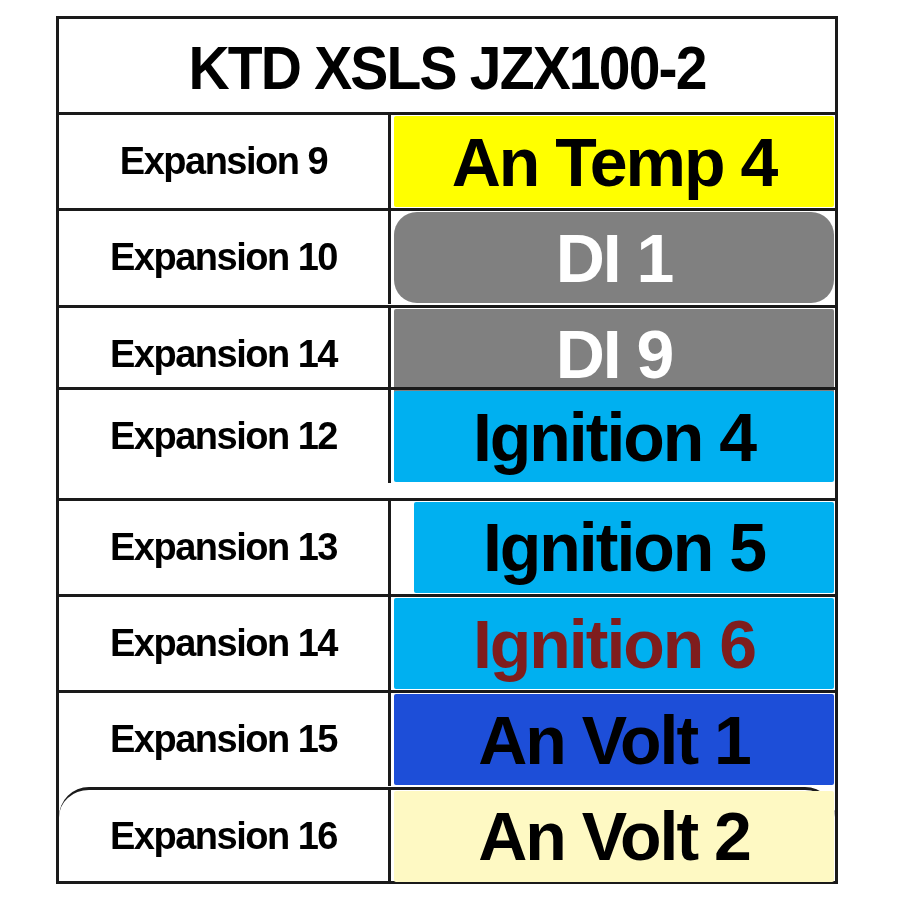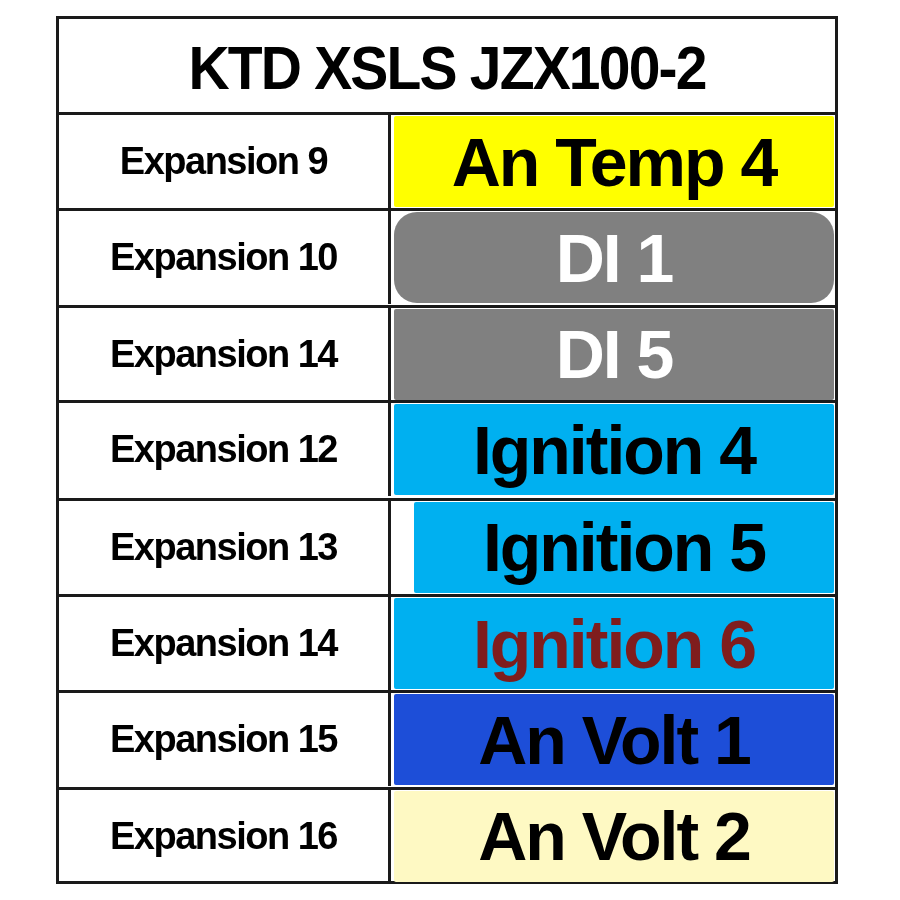--- a/index.html
+++ b/index.html
@@ -38,36 +38,36 @@
       <div class="row" style="top: 93px;">
         <div class="label">Expansion 9</div>
         <div class="value" style="background: rgb(255, 255, 0); color: rgb(0, 0, 0);">An Temp 4</div>
       </div>
       <div class="row" style="top: 189.4px;">
         <div class="label">Expansion 10</div>
         <div class="value" style="background: rgb(128, 128, 128); color: rgb(255, 255, 255); border-radius: 23px;">DI 1</div>
       </div>
       <div class="row" style="top: 285.8px;">
         <div class="label">Expansion 14</div>
-        <div class="value" style="background: rgb(128, 128, 128); color: rgb(255, 255, 255);">DI 5</div>
+        <div class="value" style="background: rgb(128, 128, 128); color: rgb(255, 255, 255);">DI 9</div>
       </div>
-      <div class="row" style="top: 381px;">
+      <div class="row" style="top: 368px;">
         <div class="label">Expansion 12</div>
         <div class="value" style="background: rgb(0, 176, 240); color: rgb(0, 0, 0);">Ignition 4</div>
       </div>
       <div class="row" style="top: 478.6px;">
         <div class="label">Expansion 13</div>
         <div class="value" style="background: rgb(0, 176, 240); color: rgb(0, 0, 0); margin-left: 20px;">Ignition 5</div>
       </div>
       <div class="row" style="top: 575px;">
         <div class="label">Expansion 14</div>
         <div class="value" style="background: rgb(0, 176, 240); color: #7f1d1d;">Ignition 6</div>
       </div>
       <div class="row" style="top: 671.4px;">
         <div class="label">Expansion 15</div>
         <div class="value" style="background: #1d4ed8; color: rgb(0, 0, 0);">An Volt 1</div>
       </div>
-      <div class="row" style="top: 767.8px;">
+      <div class="row" style="top: 767.8px; border-radius: 30px;">
         <div class="label">Expansion 16</div>
         <div class="value" style="background: #fef9c3; color: rgb(0, 0, 0);">An Volt 2</div>
       </div>
     </div>
 </div>
 
 </body></html>

